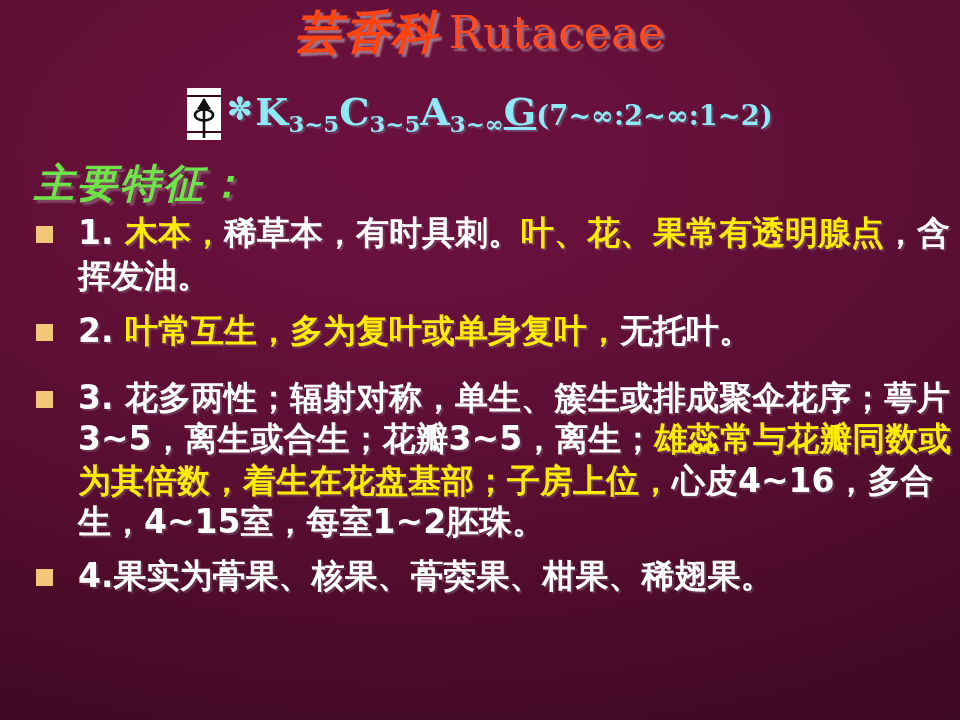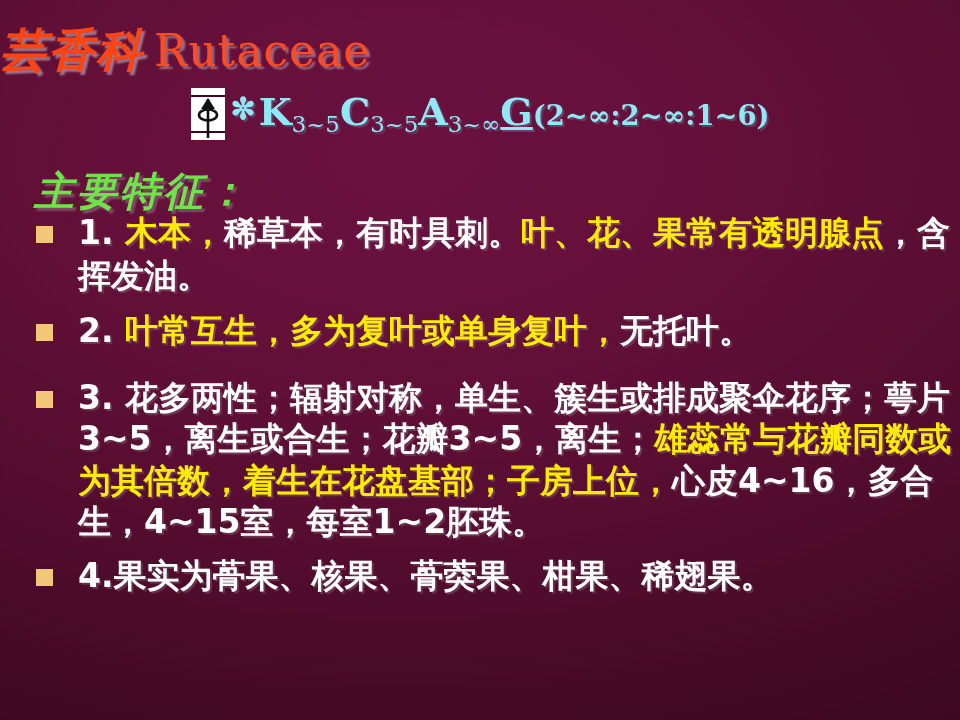--- a/index.html
+++ b/index.html
@@ -15,23 +15,24 @@
     
     background:
       radial-gradient(ellipse 120% 95% at 42% 22%, #6b1140 0%, #641039 28%, #560d30 55%, #470a26 78%, #3a0820 100%);
     font-family: "Liberation Serif", "DejaVu Serif", serif;
     -webkit-font-smoothing: antialiased;
   }
 
   
   .title-row {
     position: absolute;
-    top: 20px;
+    top: 2px;
     left: 0;
     width: 960px;
+    text-align: center;
     white-space: nowrap;
   }
   .title-cn {
     font-family: "DejaVu Serif", "Liberation Serif", serif;
     font-size: 46px;
     font-weight: bold;
     font-style: italic;
     color: #ff4412;
     letter-spacing: 2px;
     text-shadow: 3px 3px 2px rgba(210,200,205,0.55);
@@ -73,29 +74,29 @@
     color: #8fe9f5;
     font-size: 38px;
     font-weight: bold;
     text-shadow: 2px 2px 1px rgba(120,120,150,0.45);
     letter-spacing: 0px;
   }
   .formula .star { font-size: 30px; vertical-align: 6px; margin-right: 3px; }
   .formula sub {
     font-size: 0.6em;
     vertical-align: -0.30em;
-    font-weight: normal;
+    font-weight: bold;
   }
   .formula .gbar { text-decoration: underline; }
   .formula .paren { font-size: 0.72em; }
 
   
   .section-head {
     position: absolute;
-    top: 164px;
+    top: 156px;
     left: 34px;
     font-family: "DejaVu Serif", "Liberation Serif", serif;
     font-size: 40px;
     font-weight: bold;
     font-style: italic;
     color: #6ee34a;
     letter-spacing: 3px;
     text-shadow: 3px 3px 2px rgba(190,190,190,0.35);
     white-space: nowrap;
     text-align: center;
@@ -150,21 +151,21 @@
   <div class="formula-row">
     <span class="sym-box">
       <svg width="34" height="52" viewBox="0 0 34 52" aria-hidden="true">
         <rect x="0" y="0" width="34" height="52" fill="#ffffff"></rect>
         <line x1="0" y1="8" x2="34" y2="8" stroke="#3a0820" stroke-width="2"></line>
         <line x1="0" y1="44" x2="34" y2="44" stroke="#3a0820" stroke-width="2"></line>
         <line x1="17" y1="11" x2="17" y2="50" stroke="#111111" stroke-width="2.6"></line>
         <polygon points="17,10 10,21 24,21" fill="#111111"></polygon>
         <ellipse cx="17" cy="27" rx="9" ry="5.5" fill="none" stroke="#111111" stroke-width="2.6"></ellipse>
       </svg>
-    </span><span class="formula"><span class="star">✼</span><span>K</span><sub>3~5</sub><span>C</span><sub>3~5</sub><span>A</span><sub>3~∞</sub><span class="gbar">G</span><span class="paren">(2~∞:2~∞:1~6)</span></span>
+    </span><span class="formula"><span class="star">✼</span><span>K</span><sub>3~5</sub><span>C</span><sub>3~5</sub><span>A</span><sub>3~∞</sub><span class="gbar">G</span><span class="paren">(7~∞:2~∞:1~2)</span></span>
   </div>
 
   <div class="section-head">主要特征：</div>
 
   <div class="bullets">
     <div class="bullet b1">
       <span class="marker"></span>
       <div class="btext"><span class="w">1. </span><span class="y">木本，</span><span class="w">稀草本，有时具刺。</span><span class="y">叶、花、果常有透明腺点</span><span class="w">，含挥发油。</span></div>
     </div>
     <div class="bullet b2">

